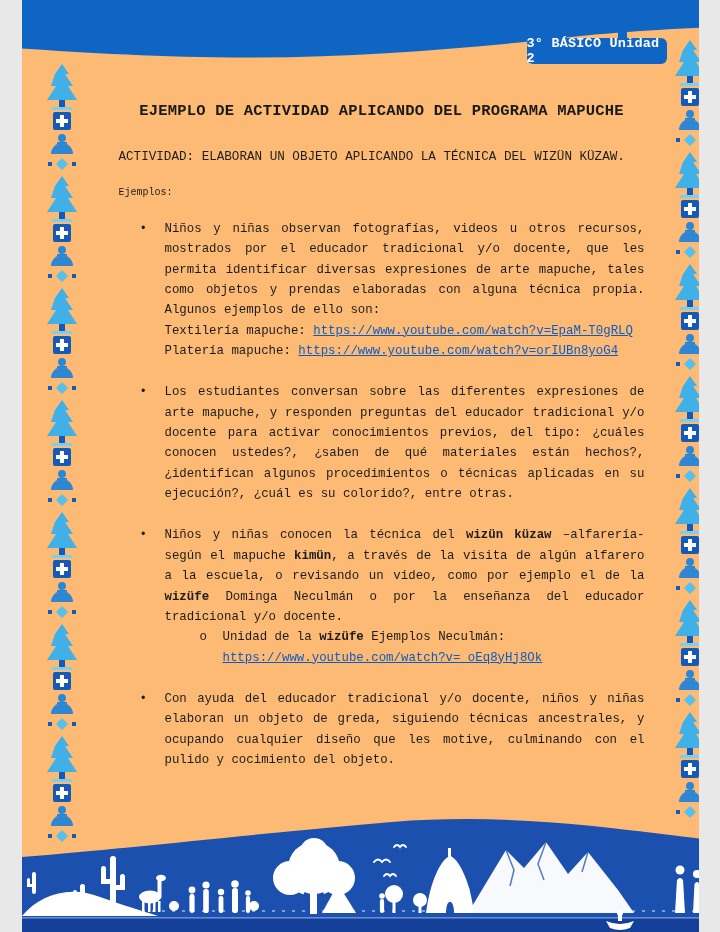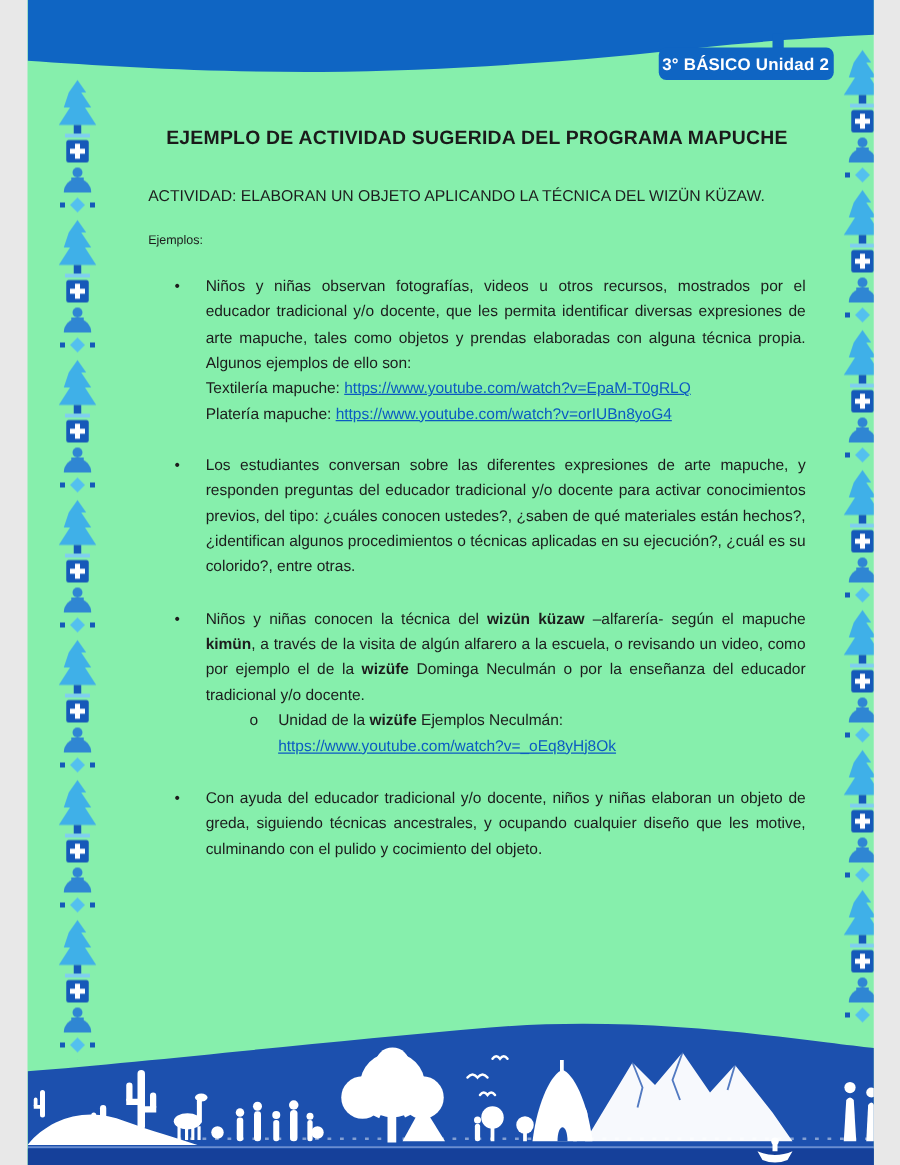--- a/index.html
+++ b/index.html
@@ -1,17 +1,17 @@
 <!DOCTYPE html>
 <html><head>
 <meta charset="utf-8">
 <style>
   html,body{margin:0;padding:0;background:#e8e8e8;}
-  .page{position:relative;width:677px;height:932px;background:#86efac;overflow:hidden;
-        font-family:Liberation Sans, sans-serif;margin:0 auto;}
+  .page{position:relative;width:677px;height:932px;background:#fdba74;overflow:hidden;
+        font-family:Liberation Mono, monospace;margin:0 auto;}
   .bg{position:absolute;left:0;top:0;width:720px;height:932px;z-index:0;}
   .badge{position:absolute;left:505px;top:38px;width:140px;height:26px;background:#0f65c3;
          border-radius:6px;color:#fff;font-size:13.5px;font-weight:600;display:flex;
          align-items:center;justify-content:center;z-index:2;letter-spacing:.2px;}
   .badge-stem{position:absolute;left:596px;top:27px;width:9px;height:13px;background:#0f65c3;z-index:1;}
   .content{position:absolute;left:97px;top:102px;width:526px;color:#1d1d1d;z-index:2;}
   .title{font-size:15.5px;font-weight:600;letter-spacing:.2px;text-align:center;margin:0;color:#1a1a1a;}
   .eje{margin-top:18px;background:#49a3d9;border:1px solid #3787bd;border-bottom-width:2px;
        color:#ffffff;font-weight:700;font-size:12.5px;padding:5px 9px 4px 9px;white-space:pre-wrap;box-sizing:border-box;}
   .activity{margin-top:30px;font-size:12.6px;margin-bottom:16px;}
@@ -167,21 +167,21 @@
       </g>
     </g>
   </svg>
 
   <div class="badge-stem"></div>
   <div class="badge">
     <span>3° BÁSICO Unidad 2</span>
   </div>
 
   <div class="content">
-    <h1 class="title">EJEMPLO DE ACTIVIDAD SUGERIDA DEL PROGRAMA MAPUCHE</h1>
+    <h1 class="title">EJEMPLO DE ACTIVIDAD APLICANDO DEL PROGRAMA MAPUCHE</h1>
 
 
     <p class="activity">ACTIVIDAD: ELABORAN UN OBJETO APLICANDO LA TÉCNICA DEL WIZÜN KÜZAW.</p>
 
     <p class="examples">Ejemplos:</p>
 
     <div class="bullets">
 
       <div class="bullet">
         <span class="marker">•</span>

